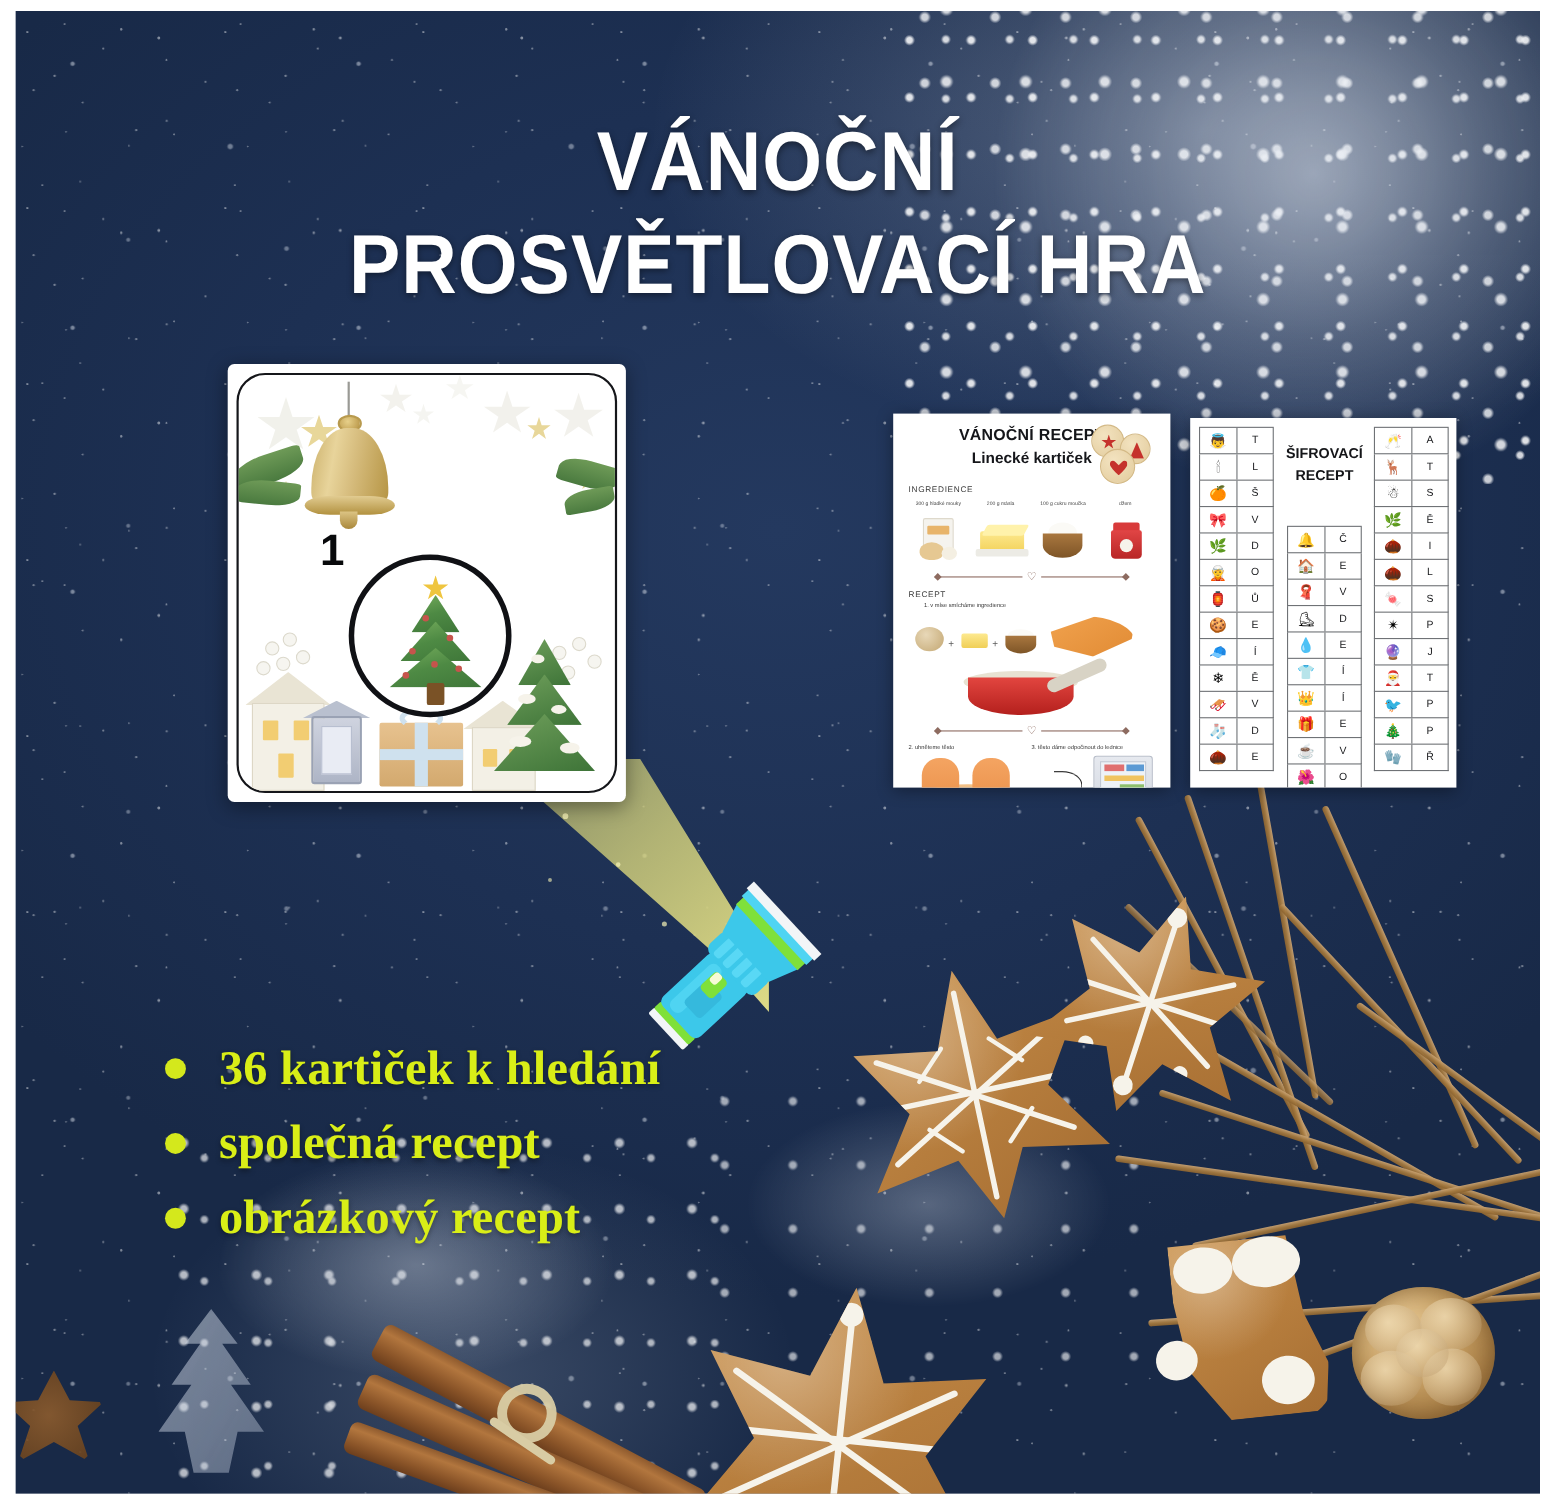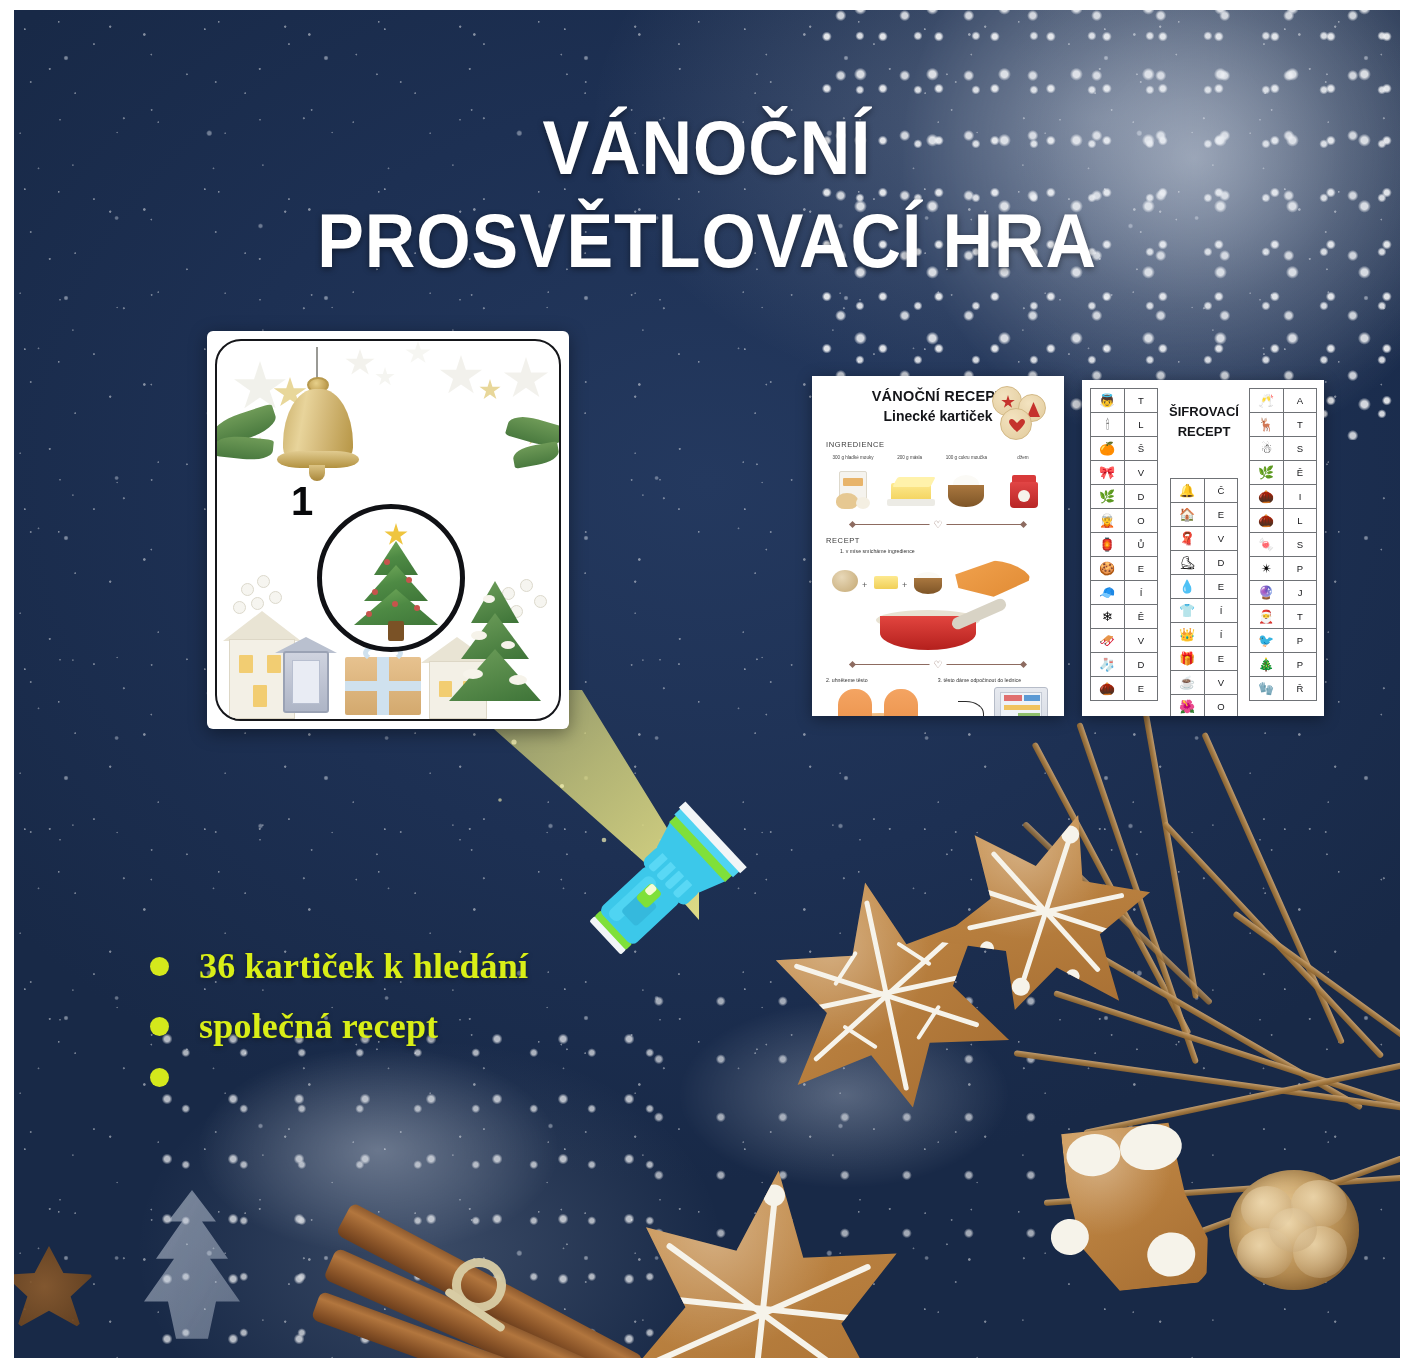--- a/index.html
+++ b/index.html
@@ -244,21 +244,21 @@
   }
   .bullet-row { display: flex; align-items: center; margin-bottom: 22px; }
   .bullet-dot {
     width: 19px; height: 19px; border-radius: 50%;
     background: #d4e81c; margin-right: 30px; flex: none;
   }
   .bullet-text {
     color: #d9ee17;
     font-family: "Liberation Serif", serif;
     font-weight: bold;
-    font-size: 36px;
+    font-size: 44px;
     line-height: 1.05;
     letter-spacing: .2px;
     white-space: nowrap;
     text-shadow: 0 2px 5px rgba(0,0,0,.35);
   }
 
   
   #recipe {
     position: absolute; left: 798px; top: 366px;
     width: 252px; height: 340px;
@@ -622,20 +622,21 @@
     <div class="bullet-row">
       <span class="bullet-dot"></span>
       <span class="bullet-text">36 kartiček k hledání</span>
     </div>
     <div class="bullet-row">
       <span class="bullet-dot"></span>
       <span class="bullet-text">společná recept</span>
     </div>
     <div class="bullet-row">
       <span class="bullet-dot"></span>
+      <span class="bullet-text">obrázkový recept</span>
     </div>
   </div>
 
   <div id="recipe">
     <div id="recipe-title">VÁNOČNÍ RECEPT</div>
     <div id="recipe-subtitle">Linecké kartiček</div>
 
     <div id="linzer-cluster">
       <div class="linzer" style="left:4px;  top:0px;  width:30px; height:30px;">
         <div class="linzer-cut" style="left:8px; top:8px; width:14px; height:14px; clip-path: polygon(50% 0%, 61% 35%, 98% 35%, 68% 57%, 79% 91%, 50% 70%, 21% 91%, 32% 57%, 2% 35%, 39% 35%);"></div>

